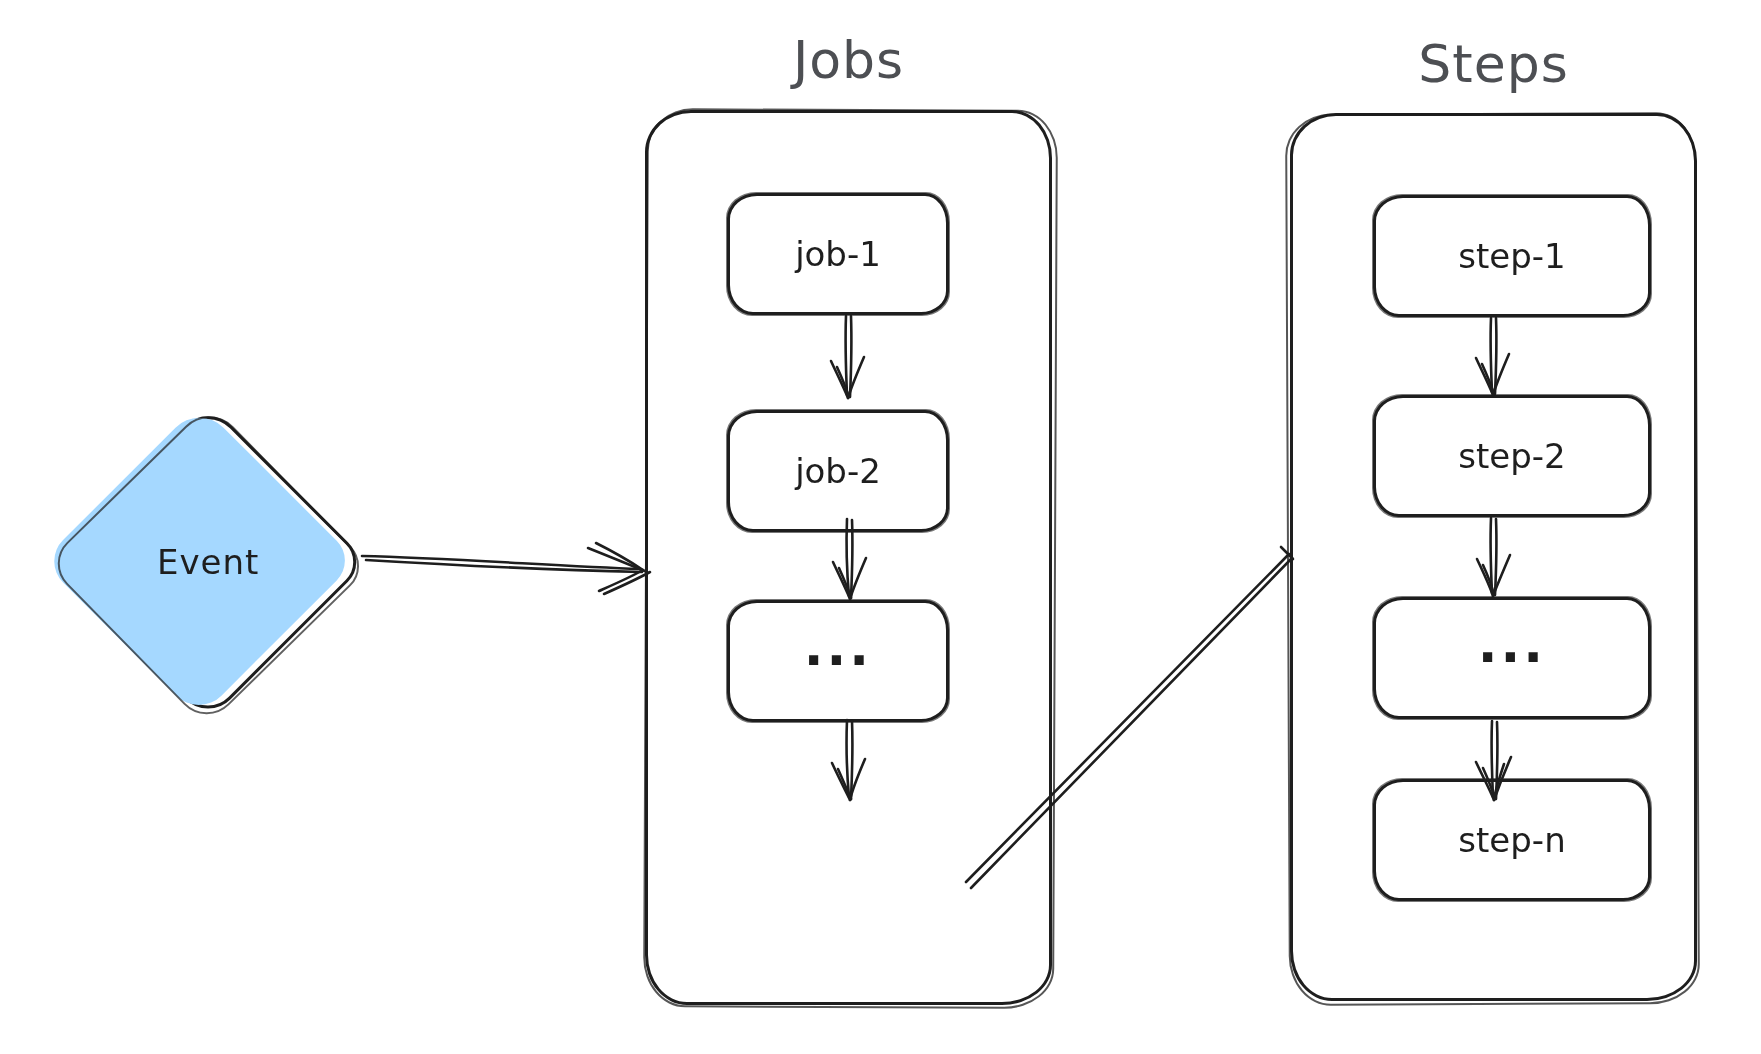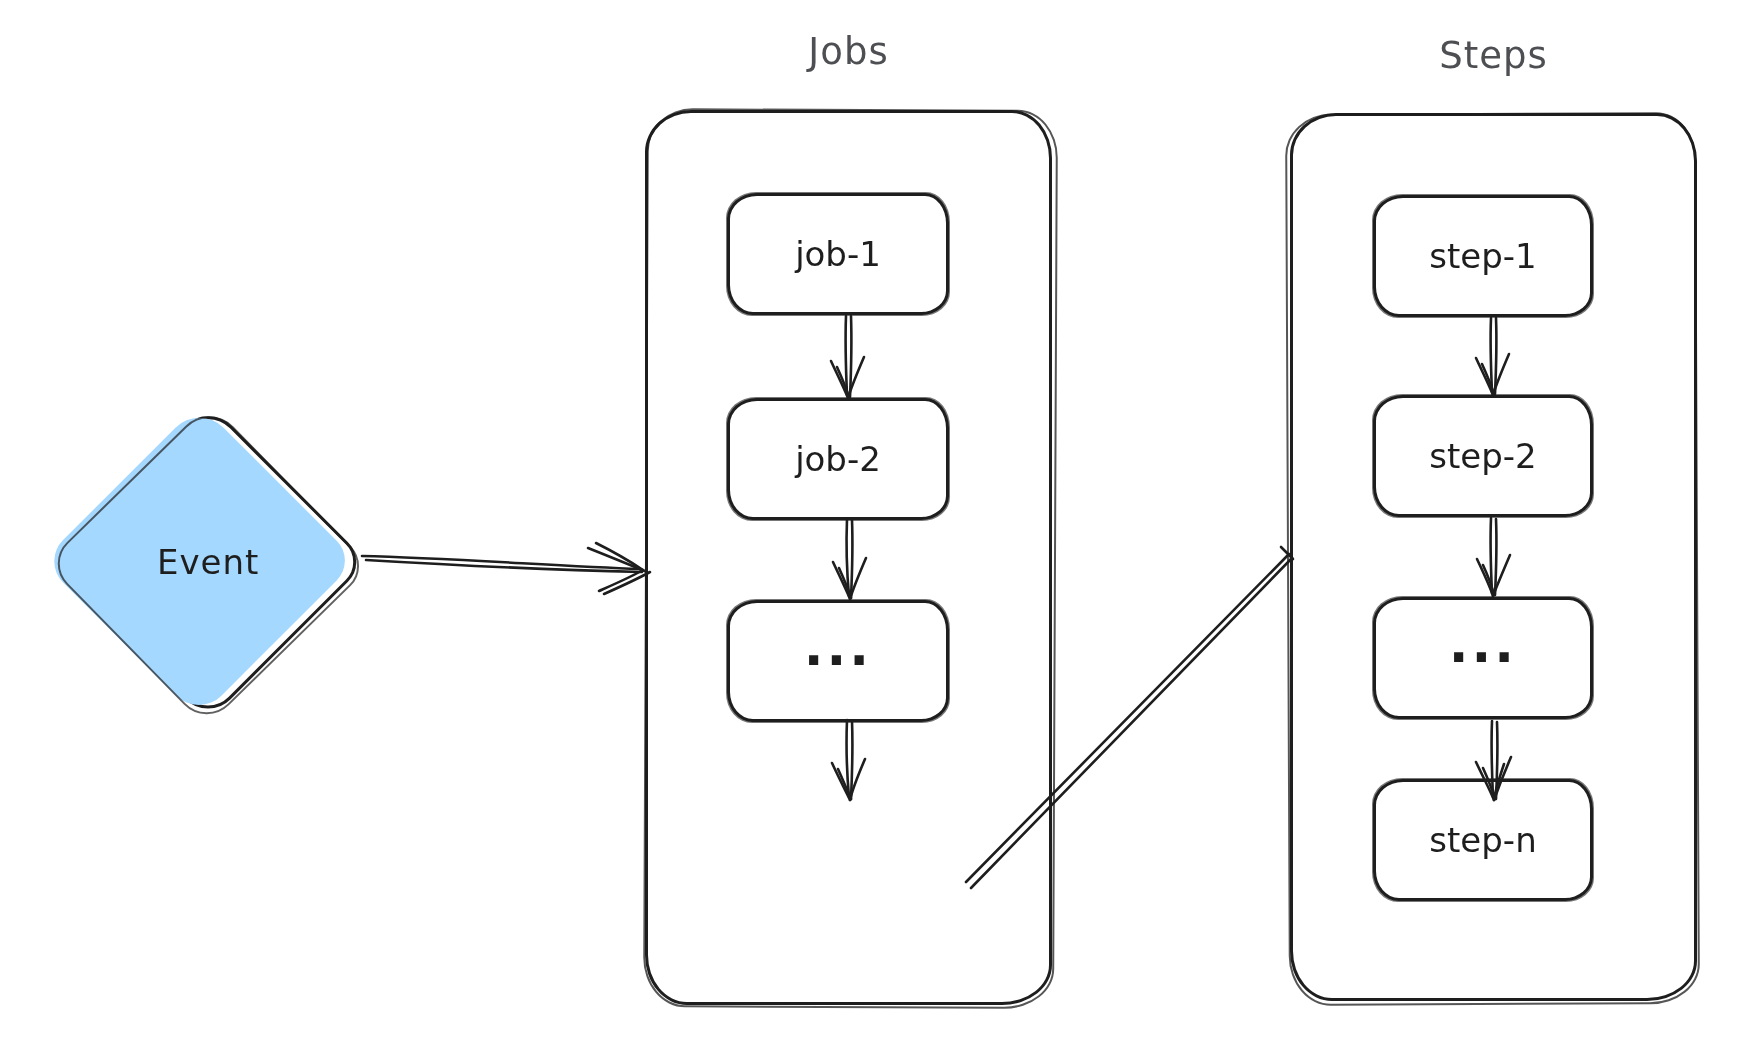--- a/index.html
+++ b/index.html
@@ -56,21 +56,21 @@
   #jobs-container .fill  { inset: 7px -6px -6px 9px; background: var(--jobs-container-fill); }
   #jobs-container .pass2 { transform: rotate(.25deg) translate(2px,1px); }
   #steps-container { left: 1290px; top: 113px; width: 407px; height: 888px; }
   #steps-container .fill  { inset: 8px -6px -7px 8px; background: var(--steps-container-fill); }
   #steps-container .pass2 { transform: rotate(-.25deg) translate(-1px,2px); }
 
   .group-title {
     position: absolute;
     width: 407px;
     text-align: center;
-    font-size: 37px;
+    font-size: 52px;
     letter-spacing: 1px;
     color: var(--title-text);
     font-weight: 500;
   }
   #jobs-title  { left: 645px;  top: 30px; }
   #steps-title { left: 1290px; top: 34px; }
 
   
   .node {
     border-radius: 30px 24px 28px 26px / 26px 30px 24px 30px;
@@ -79,23 +79,23 @@
     justify-content: center;
     font-size: 34px;
     color: var(--label-text);
     width: 222px;
     height: 122px;
   }
   .node .pass2 { inset: -4px; opacity: .6; }
   .job-node .fill  { inset: 5px 6px -7px -8px; background: var(--job-box-fill); }
   .step-node .fill { inset: 5px -7px -8px 6px; background: var(--step-box-fill); }
   .job-node  { left: 727px; }
-  .step-node { left: 1373px; width: 220px; }
+  .step-node { left: 1373px; width: 278px; }
   #job-1  { top: 193px; }
-  #job-2  { top: 398px; }
+  #job-2  { top: 410px; }
   #job-dots { top: 600px; }
   #job-n  { top: 802px; }
   #step-1 { top: 195px; }
   #step-2 { top: 395px; }
   #step-dots { top: 597px; }
   #step-n { top: 779px; }
   .node.dots { font-size: 52px; font-weight: 700; letter-spacing: 3px; }
   .node.dots .lbl { transform: translateY(-14px); }
 
   

